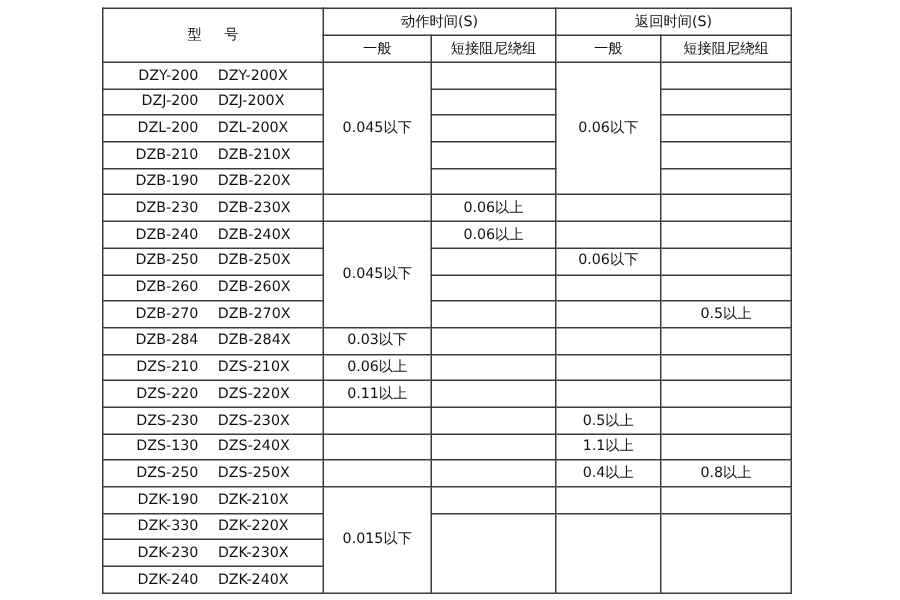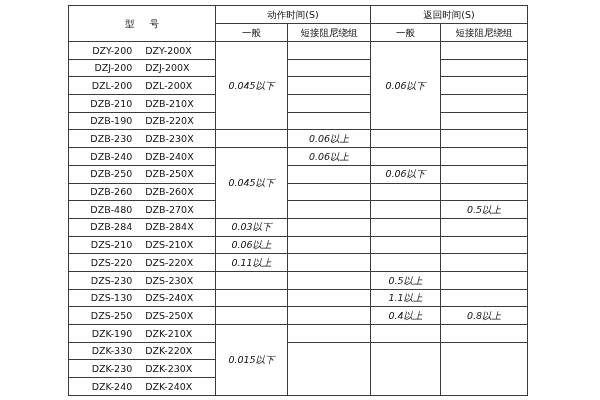--- a/index.html
+++ b/index.html
@@ -23,21 +23,21 @@
     line-height:1;
     white-space:nowrap;
     overflow:hidden;
   }
   tr.hdr{height:18px;}
   th.model-hd{word-spacing:12px;}
   td.model{font-size:9px;}
   td.model .names{
     display:flex;justify-content:center;align-items:center;gap:13px;
   }
-  td.val{font-size:9px;font-style:italic;}
+  td.val{font-size:9px;}
 </style>
 </head>
 <body>
 
 <div class="stage">
   <table class="spec">
     <colgroup>
       <col style="width:147px">
       <col style="width:72px">
       <col style="width:83px">
@@ -153,21 +153,21 @@
               <span>DZB-260X</span>
             </div>
           </td>
       <td class="val"></td>
       <td class="val"></td>
       <td class="val"></td>
     </tr>
     <tr>
       <td class="model">
             <div class="names">
-              <span>DZB-480</span>
+              <span>DZB-270</span>
               <span>DZB-270X</span>
             </div>
           </td>
       <td class="val"></td>
       <td class="val"></td>
       <td class="val">0.5以上</td>
     </tr>
 
     <tr>
       <td class="model">

